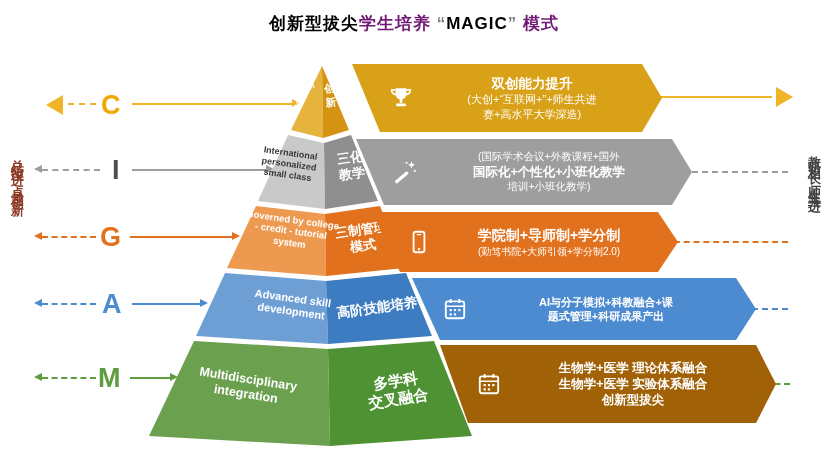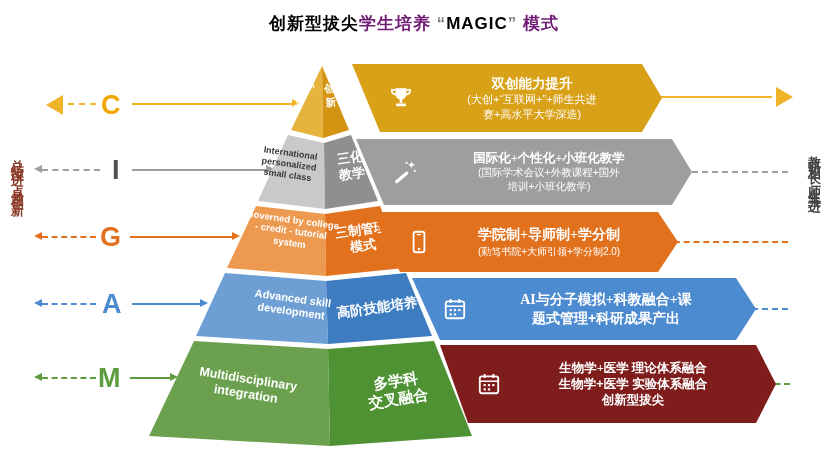--- a/index.html
+++ b/index.html
@@ -61,30 +61,30 @@
   .ps5{left:176px;top:372px;width:142px;font-size:12.5px;transform:rotate(9deg);}
   .pf5{left:332px;top:372px;width:130px;font-size:15px;transform:rotate(-9deg);}
 
   
   .banner{position:absolute;color:#fff;display:flex;align-items:center;
           clip-path:polygon(0 0, calc(100% - 20px) 0, 100% 50%, calc(100% - 20px) 100%, 28px 100%);}
   .b-icon{flex:0 0 auto;margin-right:6px;display:flex;align-items:center;}
   .b-text{flex:1;display:flex;flex-direction:column;align-items:center;
           text-align:center;line-height:1.3;margin-right:18px;}
   .bl{display:block;}
-  .l0{font-weight:bold;font-family:Liberation Serif, serif;}
+  .l0{font-weight:bold;}
   .b1{left:352px;top:64px;width:274px;height:68px;background:#D9A117;padding-left:36px;}
   .b1 .l0{font-size:13.5px;} .b1 .l1,.b1 .l2{font-size:11px;}
   .b2{left:356px;top:139px;width:300px;height:66px;background:#9E9E9E;padding-left:36px;}
   .b2 .l0{font-size:12.5px;} .b2 .l1,.b2 .l2{font-size:10.5px;}
   .b3{left:372px;top:212px;width:272px;height:60px;background:#E2711D;padding-left:34px;}
   .b3 .l0{font-size:14px;} .b3 .l1{font-size:10px;}
   .b4{left:412px;top:278px;width:314px;height:62px;background:#4D8BD1;padding-left:30px;}
-  .b4 .l0,.b4 .l1{font-size:14px;font-weight:bold;}
-  .b5{left:440px;top:345px;width:300px;height:78px;background:#7f1d1d;padding-left:36px;}
+  .b4 .l0,.b4 .l1{font-size:11px;font-weight:bold;}
+  .b5{left:440px;top:345px;width:300px;height:78px;background:#a16207;padding-left:36px;}
   .b5 .l0,.b5 .l1,.b5 .l2{font-size:12.5px;font-weight:bold;}
 </style>
 </head>
 <body>
 
 <div class="canvas">
 
   <div class="title">
     <span class="t-green">创新型拔尖</span><span class="t-dark">学生培养</span>
     <span class="t-quote">“</span><span class="t-green">MAGIC</span><span class="t-quote">”</span>
@@ -198,22 +198,22 @@
   <div class="banner b2">
     <span class="b-icon">
       <svg viewBox="0 0 24 24" width="26" height="26">
         <rect x="1.5" y="15.5" width="15" height="3" rx="1.3" transform="rotate(-40 9 17)" fill="#fff"></rect>
         <path d="M18 2.2l1 2.2 2.2 1-2.2 1-1 2.2-1-2.2-2.2-1 2.2-1z" fill="#fff"></path>
         <circle cx="13.5" cy="3.5" r="1" fill="#fff"></circle>
         <circle cx="21" cy="11" r="1" fill="#fff"></circle>
       </svg>
     </span>
     <div class="b-text">
+      <span class="bl l1">(国际学术会议+外教课程+国外</span>
       <span class="bl l0">国际化+个性化+小班化教学</span>
-      <span class="bl l1">(国际学术会议+外教课程+国外</span>
       <span class="bl l2">培训+小班化教学)</span>
     </div>
   </div>
 
   <div class="banner b3">
     <span class="b-icon">
       <svg viewBox="0 0 24 24" width="26" height="26">
         <rect x="7" y="2.5" width="10" height="19" rx="2.2" fill="none" stroke="#fff" stroke-width="1.7"></rect>
         <line x1="10" y1="5.2" x2="14" y2="5.2" stroke="#fff" stroke-width="1.2"></line>
         <circle cx="12" cy="18.4" r="1.1" fill="#fff"></circle>

